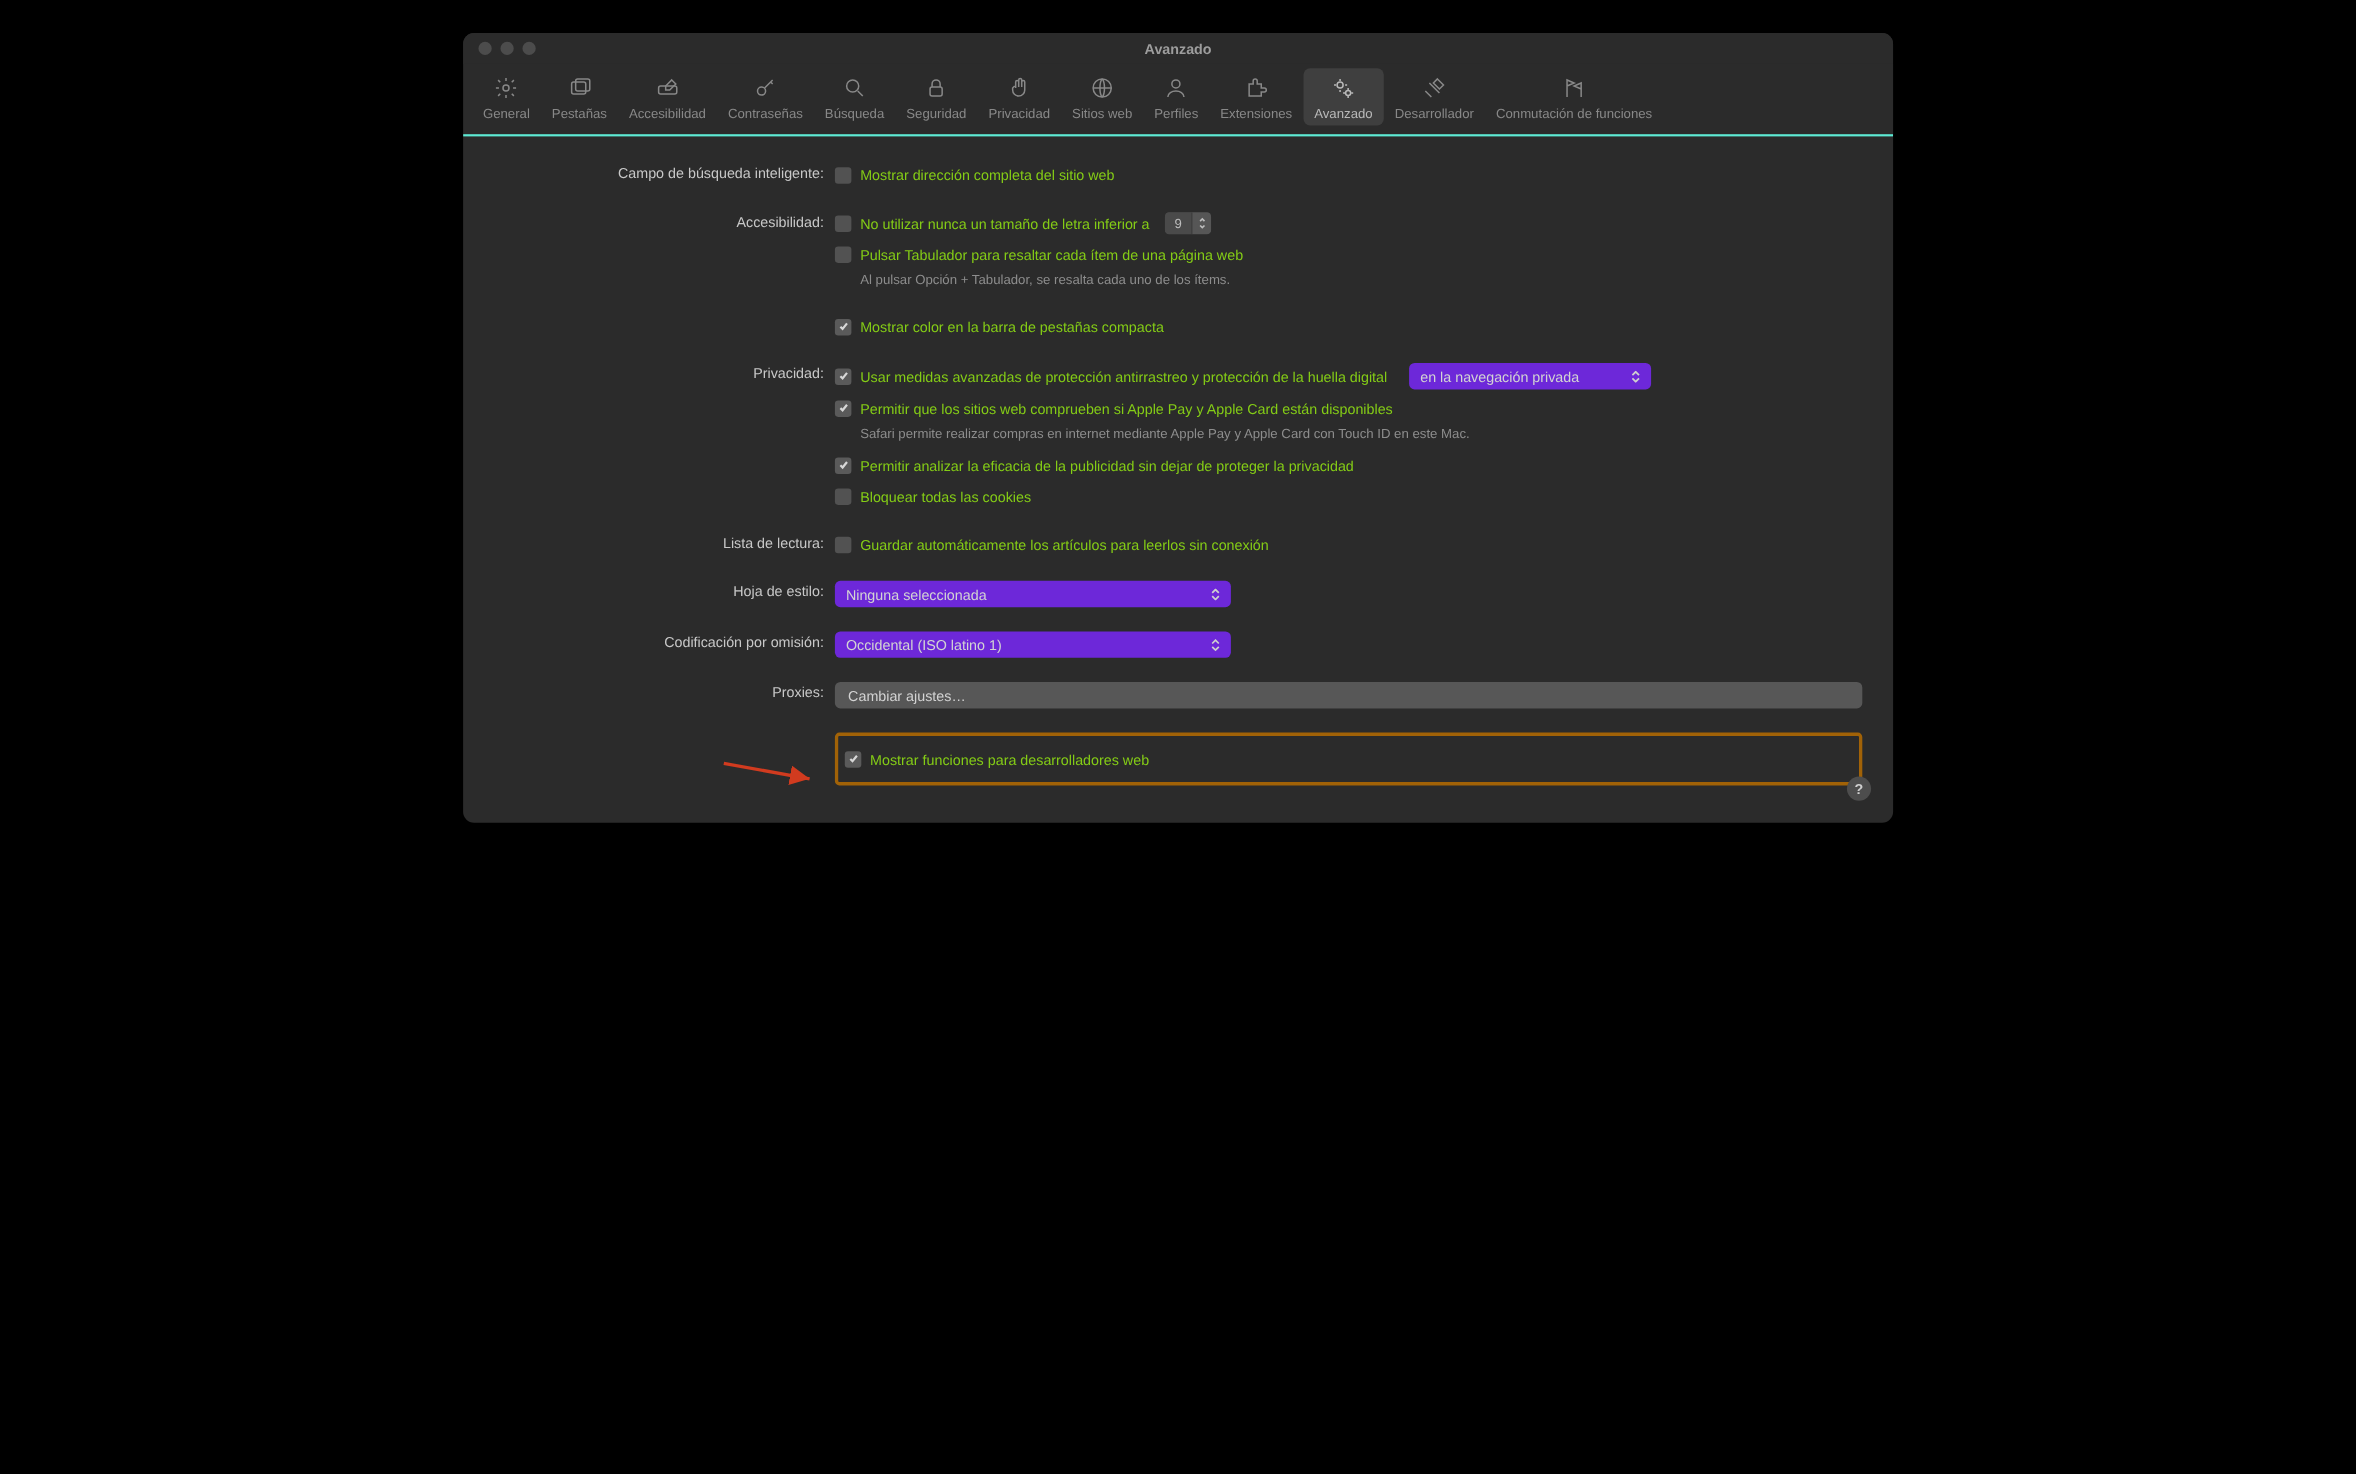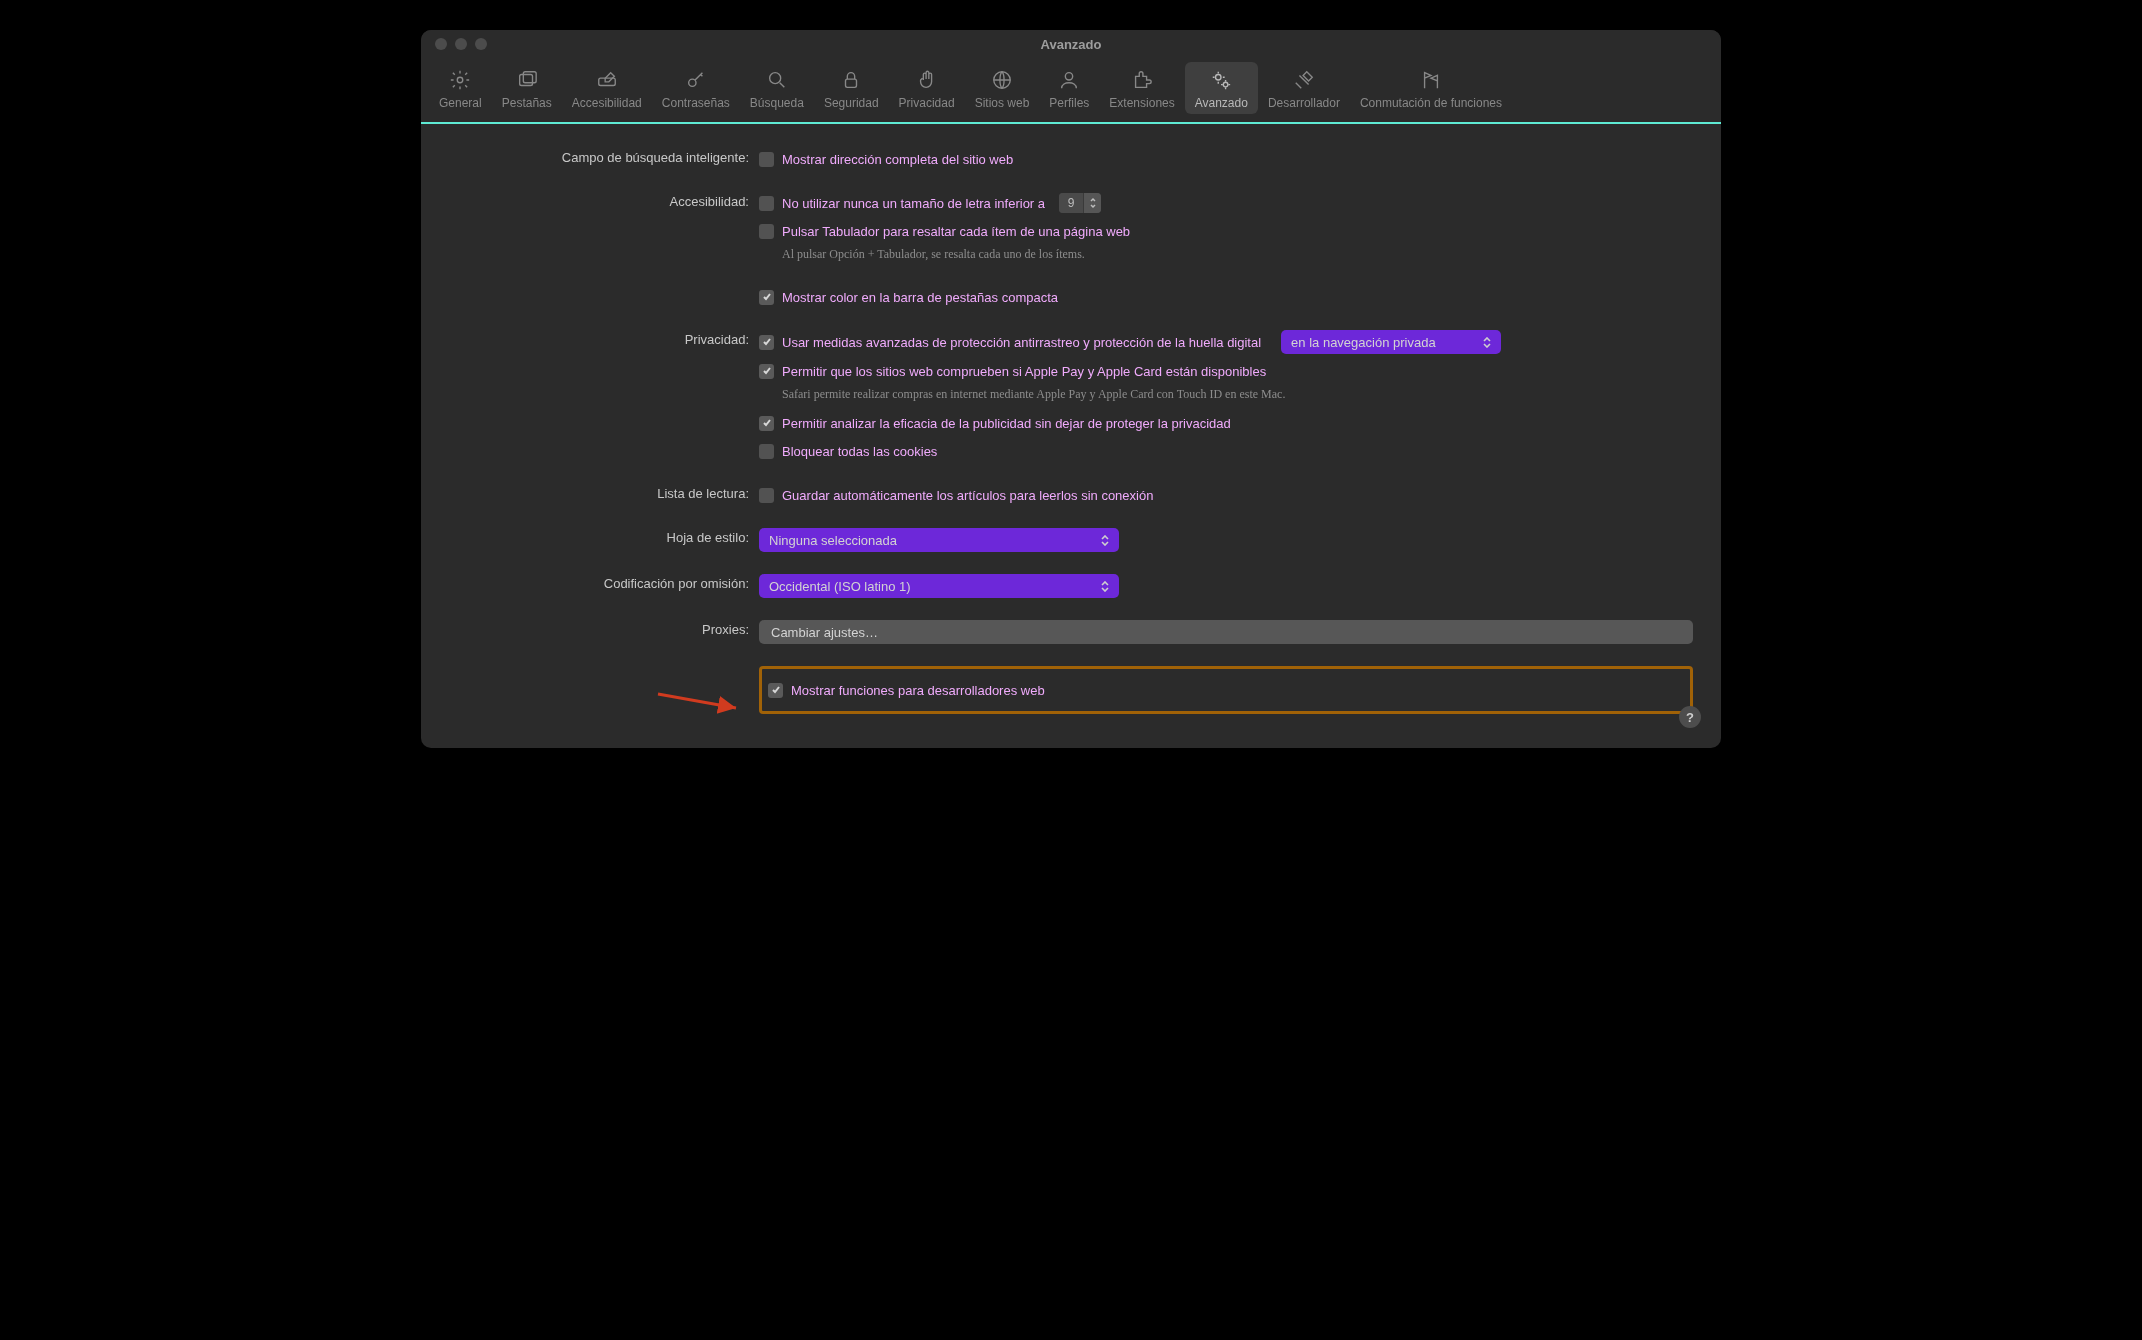--- a/index.html
+++ b/index.html
@@ -108,22 +108,22 @@
     background: #525252;
     display: inline-flex;
     align-items: center;
     justify-content: center;
     flex-shrink: 0;
   }
   .ck svg { display: none; }
   .ck.checked svg { display: block; }
   .ck.checked { background: #5a5a5a; }
   .ck svg { stroke: #d7d7d7; stroke-width: 2; fill: none; }
-  .ck-label { color: #f0abfc; font-size: 13px; }
-  .hint { color: #8d8d8d; font-size: 12px; padding-left: 23px; margin-top: -2px; margin-bottom: 4px; max-width: 680px; line-height: 1.35; font-family: Liberation Serif, serif; }
+  .ck-label { color: #84cc16; font-size: 13px; }
+  .hint { color: #8d8d8d; font-size: 12px; padding-left: 23px; margin-top: -2px; margin-bottom: 4px; max-width: 680px; line-height: 1.35; }
   .num-box {
     display: inline-flex;
     background: #4a4a4a;
     border-radius: 4px;
     overflow: hidden;
     height: 20px;
     margin-left: 6px;
   }
   .num-box .num {
     width: 24px;

